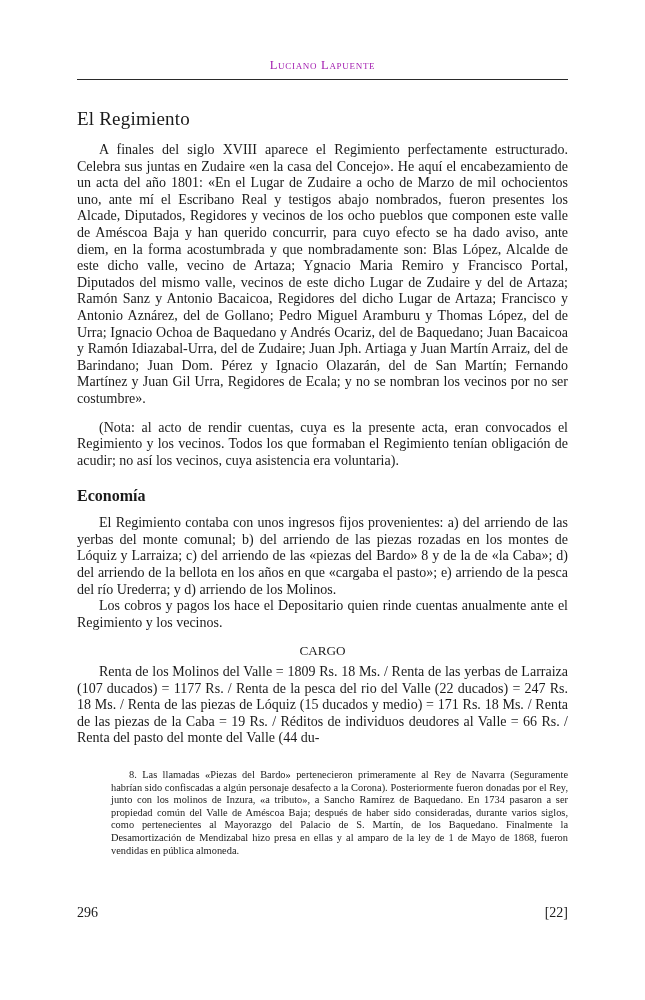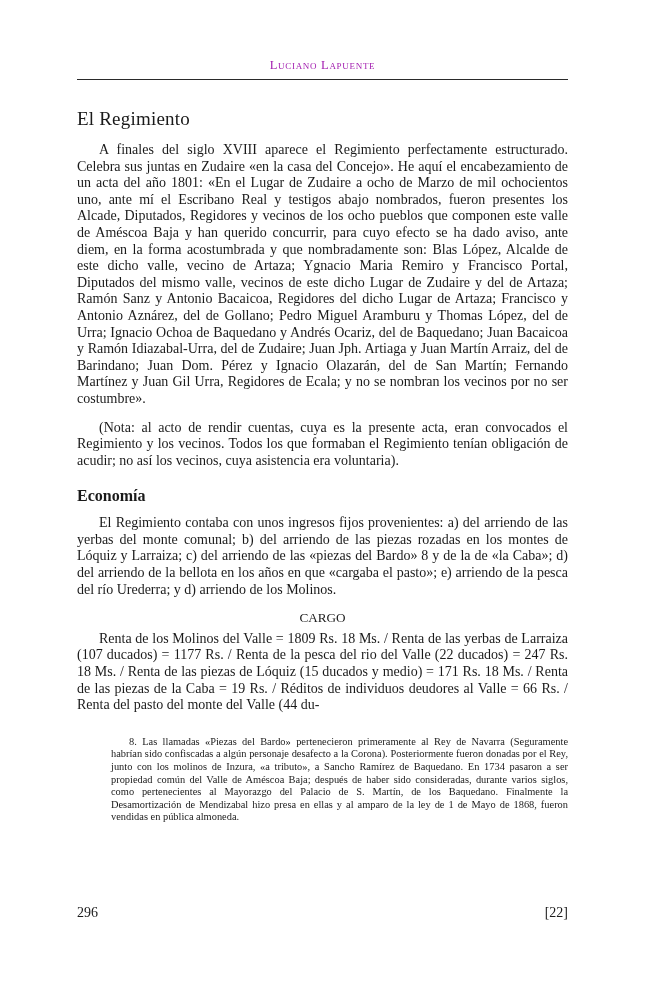--- a/index.html
+++ b/index.html
@@ -112,20 +112,21 @@
     <div class="para-block">
       <p>A finales del siglo XVIII aparece el Regimiento perfectamente estructurado. Celebra sus juntas en Zudaire «en la casa del Concejo». He aquí el encabezamiento de un acta del año 1801: «En el Lugar de Zudaire a ocho de Marzo de mil ochocientos uno, ante mí el Escribano Real y testigos abajo nombrados, fueron presentes los Alcade, Diputados, Regidores y vecinos de los ocho pueblos que componen este valle de Améscoa Baja y han querido concurrir, para cuyo efecto se ha dado aviso, ante diem, en la forma acostumbrada y que nombradamente son: Blas López, Alcalde de este dicho valle, vecino de Artaza; Ygnacio Maria Remiro y Francisco Portal, Diputados del mismo valle, vecinos de este dicho Lugar de Zudaire y del de Artaza; Ramón Sanz y Antonio Bacaicoa, Regidores del dicho Lugar de Artaza; Francisco y Antonio Aznárez, del de Gollano; Pedro Miguel Aramburu y Thomas López, del de Urra; Ignacio Ochoa de Baquedano y Andrés Ocariz, del de Baquedano; Juan Bacaicoa y Ramón Idiazabal-Urra, del de Zudaire; Juan Jph. Artiaga y Juan Martín Arraiz, del de Barindano; Juan Dom. Pérez y Ignacio Olazarán, del de San Martín; Fernando Martínez y Juan Gil Urra, Regidores de Ecala; y no se nombran los vecinos por no ser costumbre».</p>
       <div class="gap"></div>
       <p>(Nota: al acto de rendir cuentas, cuya es la presente acta, eran convocados el Regimiento y los vecinos. Todos los que formaban el Regimiento tenían obligación de acudir; no así los vecinos, cuya asistencia era voluntaria).</p>
     </div>
 
     <h2 class="subhead">Economía</h2>
 
     <div class="para-block">
       <p>El Regimiento contaba con unos ingresos fijos provenientes: a) del arriendo de las yerbas del monte comunal; b) del arriendo de las piezas rozadas en los montes de Lóquiz y Larraiza; c) del arriendo de las «piezas del Bardo» 8 y de la de «la Caba»; d) del arriendo de la bellota en los años en que «cargaba el pasto»; e) arriendo de la pesca del río Urederra; y d) arriendo de los Molinos.</p>
+      <p>Los cobros y pagos los hace el Depositario quien rinde cuentas anualmente ante el Regimiento y los vecinos.</p>
     </div>
 
     <p class="centered">CARGO</p>
     <p>Renta de los Molinos del Valle = 1809 Rs. 18 Ms. / Renta de las yerbas de Larraiza (107 ducados) = 1177 Rs. / Renta de la pesca del rio del Valle (22 ducados) = 247 Rs. 18 Ms. / Renta de las piezas de Lóquiz (15 ducados y medio) = 171 Rs. 18 Ms. / Renta de las piezas de la Caba = 19 Rs. / Réditos de individuos deudores al Valle = 66 Rs. / Renta del pasto del monte del Valle (44 du-</p>
 
     <div class="footnote-sep">
       <p class="footnote"><span>8.</span> <span>Las llamadas «Piezas del Bardo» pertenecieron primeramente al Rey de Navarra (Seguramente habrían sido confiscadas a algún personaje desafecto a la Corona). Posteriormente fueron donadas por el Rey, junto con los molinos de Inzura, «a tributo», a Sancho Ramírez de Baquedano. En 1734 pasaron a ser propiedad común del Valle de Améscoa Baja; después de haber sido consideradas, durante varios siglos, como pertenecientes al Mayorazgo del Palacio de S. Martín, de los Baquedano. Finalmente la Desamortización de Mendizabal hizo presa en ellas y al amparo de la ley de 1 de Mayo de 1868, fueron vendidas en pública almoneda.</span></p>
     </div>
 
   </div>

